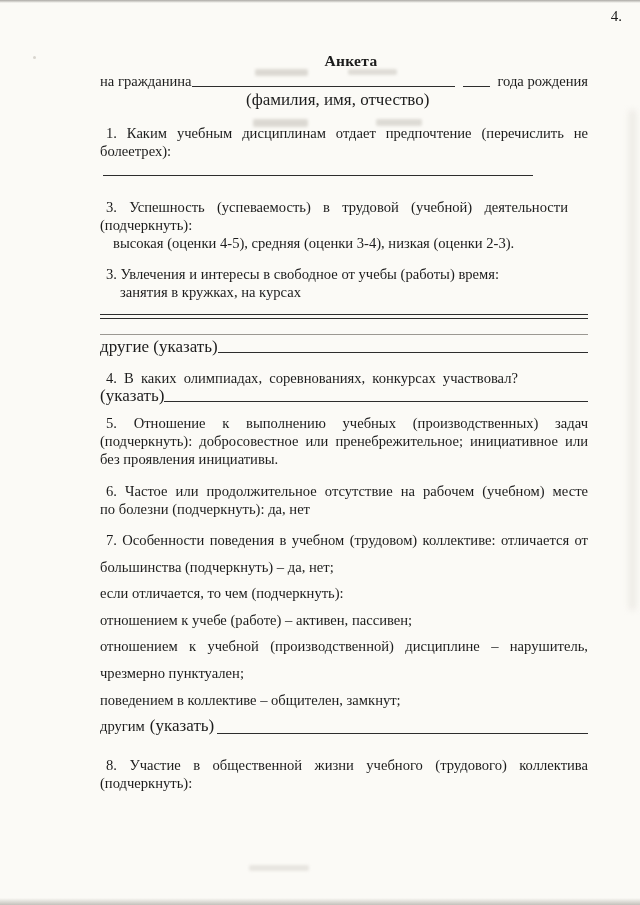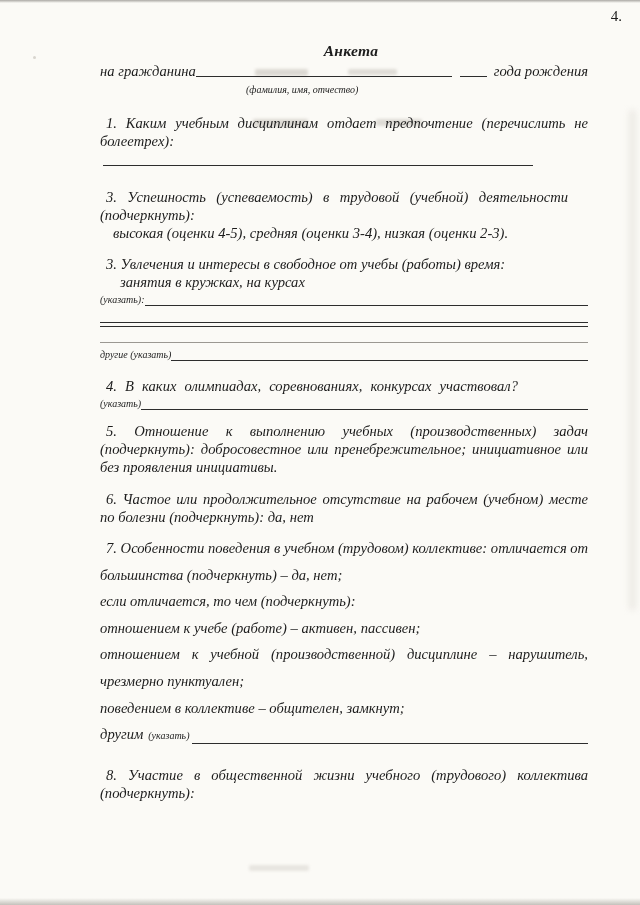--- a/index.html
+++ b/index.html
@@ -23,28 +23,28 @@
   .smudge{position:absolute;background:#b6b1a8;filter:blur(1.6px);border-radius:2px;}
   .s1{left:255px;top:69px;width:53px;height:7px;opacity:.45;}
   .s2{left:348px;top:69px;width:49px;height:6px;opacity:.40;}
   .s3{left:253px;top:119px;width:55px;height:8px;opacity:.45;}
   .s4{left:376px;top:119px;width:46px;height:7px;opacity:.42;}
   .s5{left:249px;top:865px;width:60px;height:6px;opacity:.28;}
   .speck{left:33px;top:56px;width:3px;height:3px;opacity:.5;filter:blur(.5px);}
 
   .page-number{position:absolute;top:8px;right:18px;font-size:15px;}
 
-  .content{position:absolute;left:100px;top:6px;width:488px;font-style:italic;}
+  .content{position:absolute;left:100px;top:16px;width:488px;}
   .title{margin:36px 0 0 14px;font-size:15.5px;font-weight:bold;text-align:center;letter-spacing:.3px;}
 
   .line{line-height:18px;white-space:nowrap;}
   .just{text-align:justify;text-justify:inter-word;text-align-last:justify;}
   .indent{text-indent:6px;}
   .spread{display:flex;justify-content:flex-start;line-height:18px;}
-  .small{font-size:10px;}
+  .small{font-size:17px;}
 
   .rule{height:0;border-bottom:1.4px solid #2d2d2d;}
   .rule.light{border-bottom-color:#9b9892;}
 
   .blank-row{display:flex;align-items:baseline;line-height:18px;white-space:nowrap;}
   .fill{flex:1 1 auto;height:0;border-bottom:1.4px solid #2d2d2d;align-self:flex-end;margin-bottom:3px;}
 
   .name-row{margin-top:2px;display:flex;align-items:baseline;line-height:18px;white-space:nowrap;}
   .blank-short{width:27px;height:0;border-bottom:1.4px solid #2d2d2d;align-self:flex-end;margin:0 7px 3px 8px;}
   .caption{margin:2px 0 0 146px;line-height:16px;}
@@ -110,24 +110,20 @@
 
     <div class="q2">
       <div class="line just indent l1">3. Успешность (успеваемость) в трудовой (учебной) деятельности</div>
       <div class="line">(подчеркнуть):</div>
       <div class="line l3">высокая (оценки 4-5), средняя (оценки 3-4), низкая (оценки 2-3).</div>
     </div>
 
     <div class="q3">
       <div class="line indent">3. Увлечения и интересы в свободное от учебы (работы) время:</div>
       <div class="line l2">занятия в кружках, на курсах</div>
-      <div class="blank-row first">
-        <span class="small">(указать):</span>
-        <span class="fill"></span>
-      </div>
       <div class="rule full"></div>
       <div class="blank-row">
         <span class="fill"></span>
       </div>
       <div class="rule full light"></div>
       <div class="blank-row">
         <span class="small">другие (указать)</span>
         <span class="fill"></span>
       </div>
     </div>

